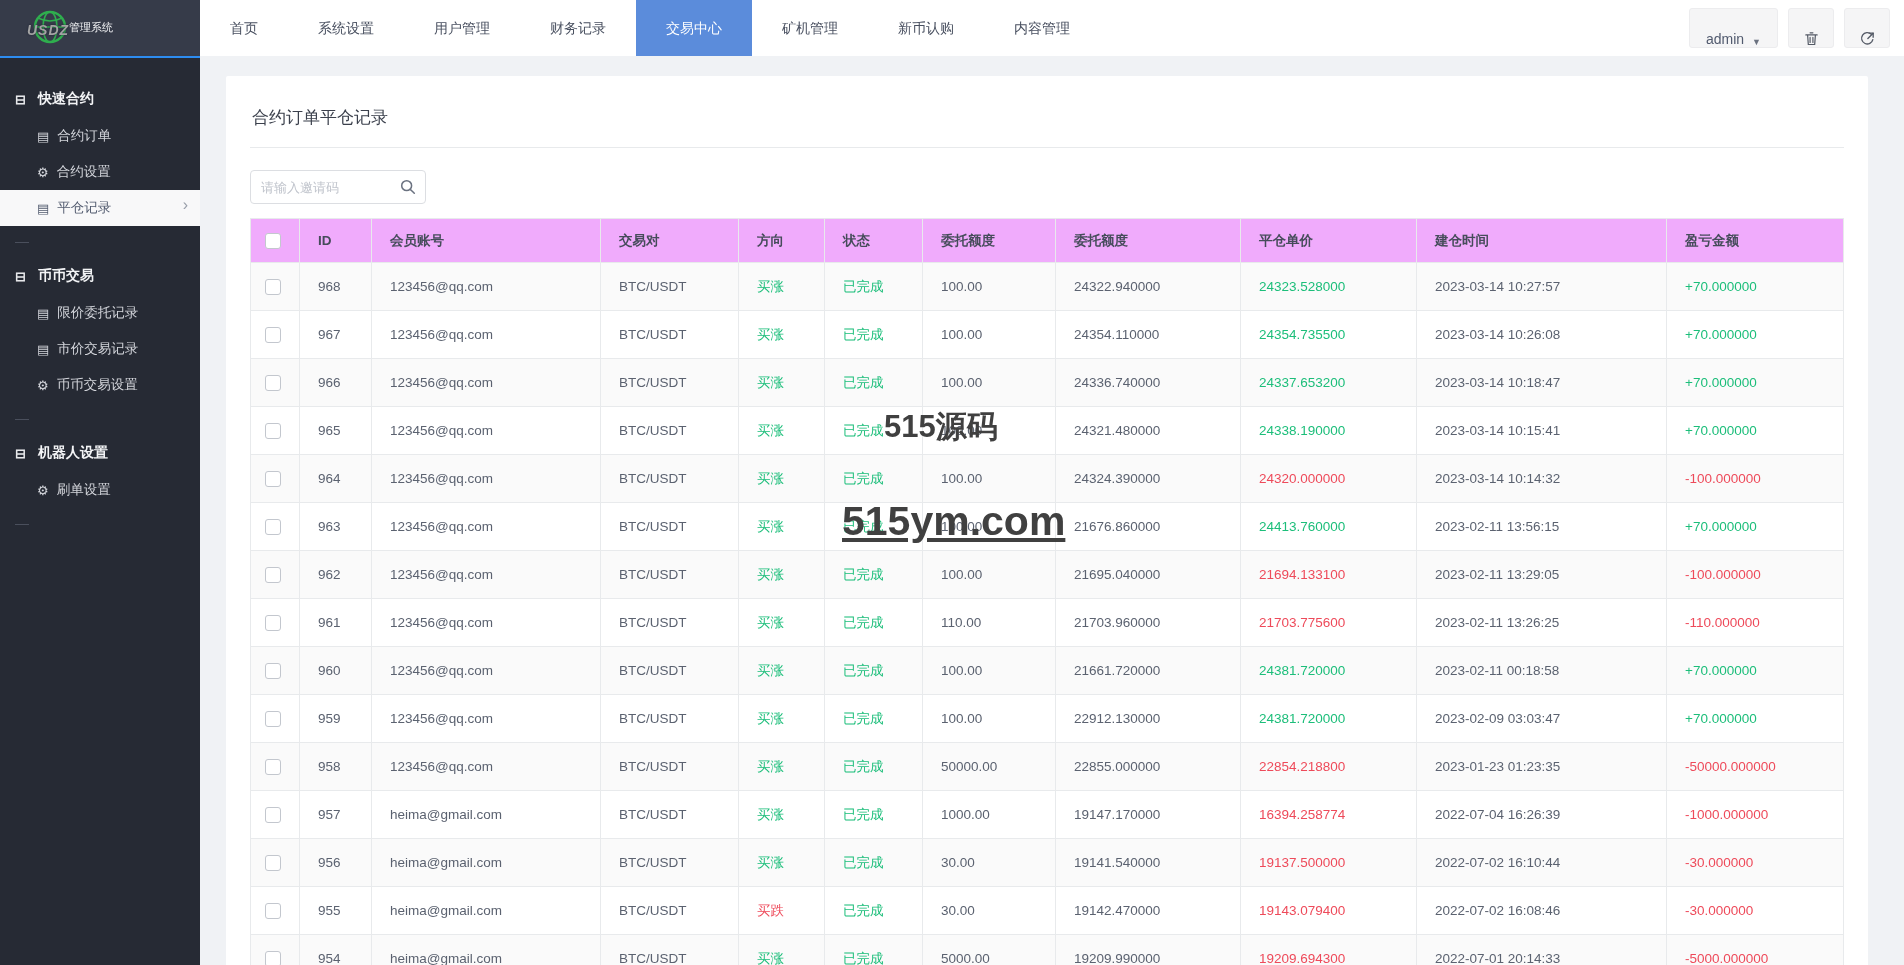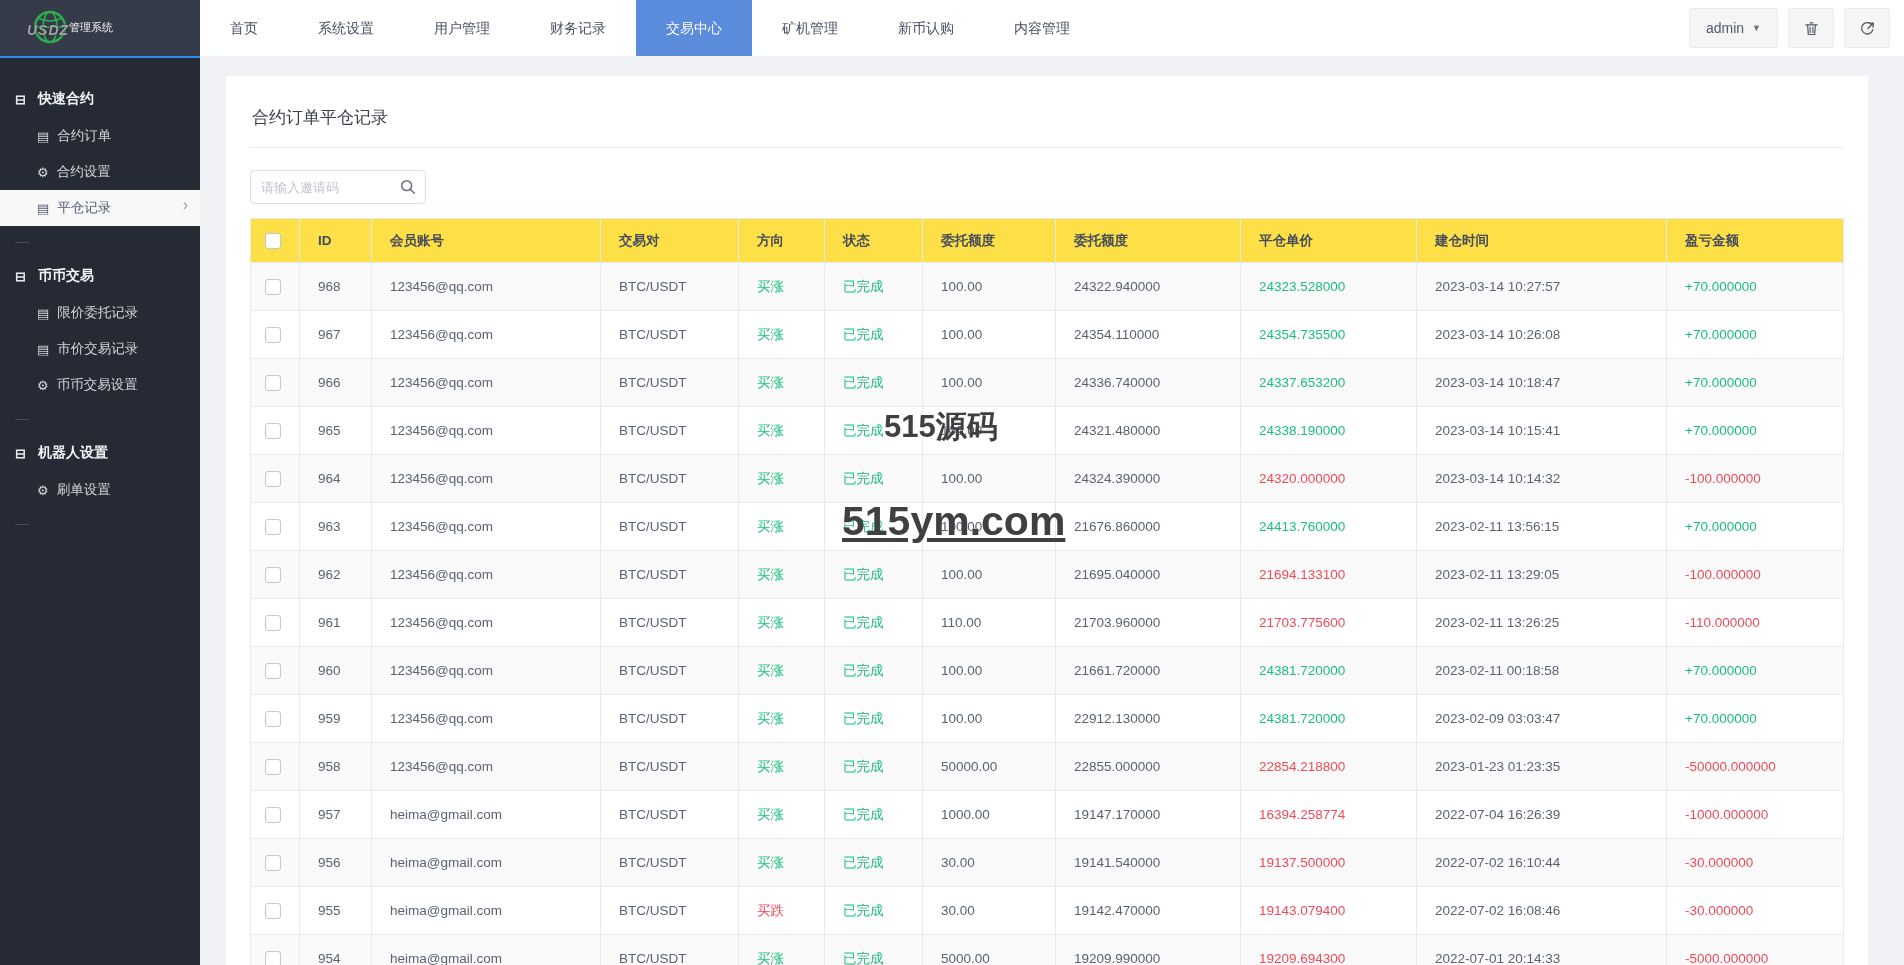--- a/index.html
+++ b/index.html
@@ -11,21 +11,21 @@
   .brand { width:200px; height:56px; background:#363b49; position:relative; flex:0 0 200px; }
   .brand .globe { position:absolute; left:32px; top:9px; }
   .brand .usdz { position:absolute; left:27px; top:22px; color:#a3a3a3; font-weight:800;
     font-style:italic; font-size:14px; letter-spacing:1px; text-shadow:0 0 2px #1b2030; }
   .brand .brand-title { position:absolute; left:69px; top:20px; color:#f2f3f5; font-size:11px; }
   .nav { display:flex; align-items:stretch; }
   .nav-item { line-height:56px; padding:0 30px; font-size:14px; color:#495060; cursor:pointer; }
   .nav-item.active { background:#5b8cdb; color:#fff; }
   .top-actions { position:absolute; right:14px; top:8px; display:flex; gap:10px; }
   .tbtn { height:40px; background:#f5f5f6; border:1px solid #ececee; border-radius:3px;
-    display:flex; align-items:center; justify-content:center; color:#515a6e; cursor:pointer; }
+    display:flex; align-items:flex-end; justify-content:center; color:#515a6e; cursor:pointer; }
   .tbtn.user { padding:0 16px; font-size:14px; gap:8px; }
   .tbtn.icon { width:46px; }
   .caret { font-size:9px; color:#6b7280; }
 
   
   .layout { display:flex; height:909px; }
   .sidebar { width:200px; flex:0 0 200px; background:#262a34; border-top:2px solid #2d8cf0;
     padding-top:22px; color:#dfe1e6; }
   .menu-group { display:flex; align-items:center; gap:12px; padding:10px 0 10px 15px;
     font-size:14px; font-weight:bold; color:#f3f4f6; cursor:pointer; }
@@ -52,21 +52,21 @@
   .search-icon { position:absolute; right:9px; top:8px; }
 
   
   table { border-collapse:collapse; width:100%; table-layout:fixed; }
   col.c-check{width:49px;} col.c-id{width:72px;} col.c-account{width:229px;}
   col.c-pair{width:138px;} col.c-dir{width:86px;} col.c-status{width:98px;}
   col.c-amount{width:133px;} col.c-open{width:185px;} col.c-close{width:176px;}
   col.c-time{width:250px;} col.c-pnl{width:auto;}
   th, td { border:1px solid #e8eaec; text-align:left; padding:0 0 0 18px; font-size:13.5px;
     overflow:hidden; white-space:nowrap; }
-  th { height:44px; color:#464c5b; font-weight:bold; background:#fde047;margin-top:32px; }
+  th { height:44px; color:#464c5b; font-weight:bold; background:#f0abfc;margin-top:32px; }
   td { height:48px; color:#5b6270; }
   tbody tr:nth-child(odd) td { background:#fafafa; }
   tbody tr:nth-child(even) td { background:#fff; }
   .cell-check { padding-left:14px; }
   input[type=checkbox] { appearance:none; -webkit-appearance:none; width:16px; height:16px;
     border:1px solid #c3c7ce; border-radius:3px; background:#fff; cursor:pointer; vertical-align:middle; }
   .up { color:#1cbe7a; }
   .down { color:#ee4a5a; }
 
   

